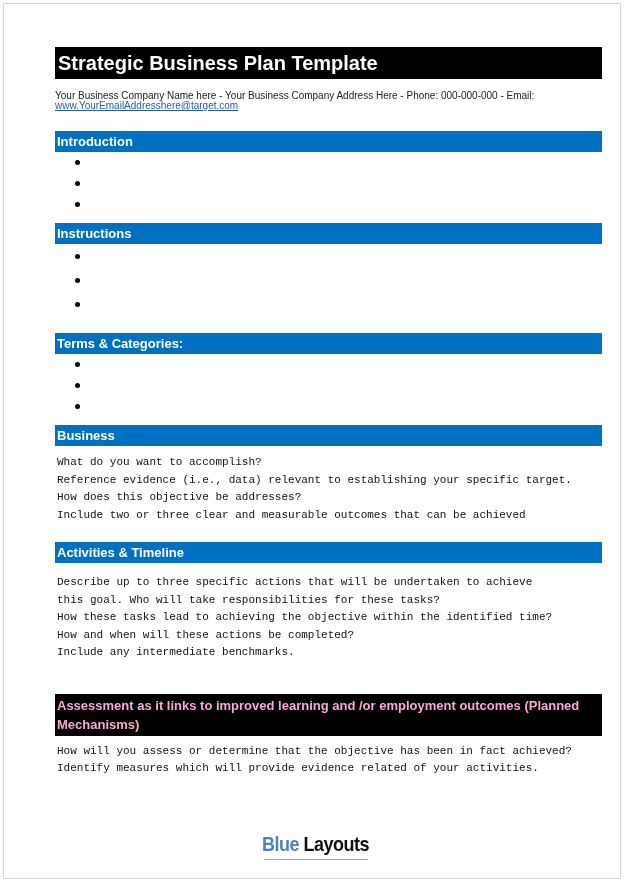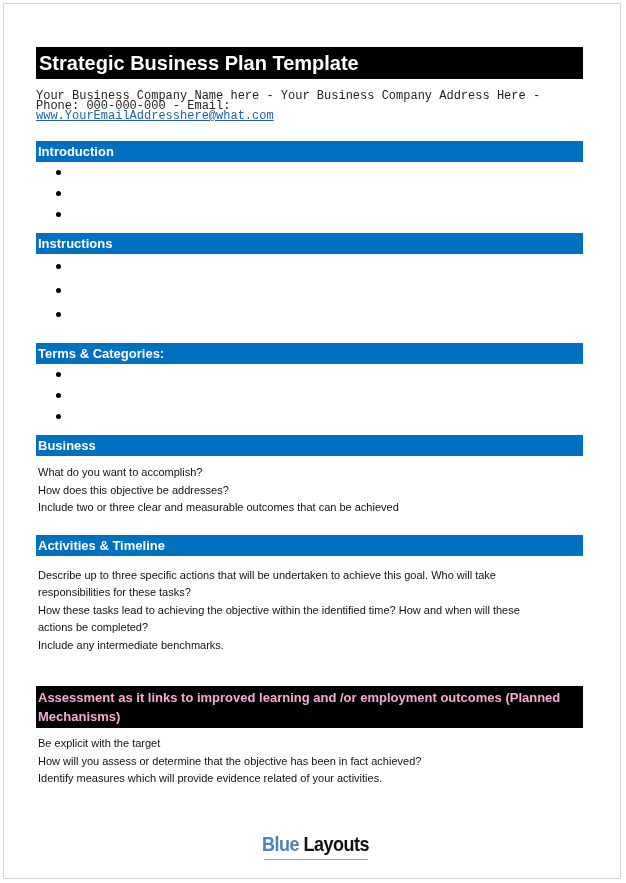--- a/index.html
+++ b/index.html
@@ -1,48 +1,48 @@
 <!DOCTYPE html>
 <html><head>
   <meta charset="utf-8">
   <style>
     html, body { margin: 0; padding: 0; background: #ffffff; }
     body { width: 626px; height: 883px; position: relative; overflow: hidden; }
     .page {
       position: absolute; left: 3px; top: 3px; width: 618px; height: 876px;
       border: 1px solid #d4d4d4; box-sizing: border-box; background: #fff;
     }
-    .content { position: absolute; left: 32px; top: 43px; width: 547px; }
+    .content { position: absolute; left: 51px; top: 43px; width: 547px; }
     .title-bar {
       background: #000; color: #fff; height: 32px; line-height: 32px;
       font-family: "Liberation Sans", sans-serif; font-weight: bold; font-size: 20px;
       padding-left: 3px; box-sizing: border-box;
     }
     .contact {
-      font-family: Liberation Mono, monospace; font-size: 12px; color: #222;
+      font-family: Liberation Sans, sans-serif; font-size: 10px; color: #222;
       margin-top: 12px; line-height: 10px;
     }
     .contact a { color: #1f5fb0; text-decoration: underline; }
     .sec-bar {
       background: #0070c0; color: #fff; height: 21px; line-height: 21px;
       font-family: "Liberation Sans", sans-serif; font-weight: bold; font-size: 13px;
       padding-left: 2px; box-sizing: border-box;
     }
     .black-bar {
       background: #000; color: #f9a8d4; line-height: 19px; padding: 2px 2px;
       font-family: "Liberation Sans", sans-serif; font-weight: bold; font-size: 13px;
     }
     ul.bullets { list-style: none; margin: 0; padding: 0; }
     ul.bullets li { position: relative; height: 21px; }
     ul.bullets li::before {
       content: ""; position: absolute; left: 20px; top: 8px; width: 5px; height: 5px;
       border-radius: 50%; background: #000;
     }
     .para {
-      font-family: Liberation Sans, sans-serif; font-size: 11px; color: #111;
+      font-family: Liberation Mono, monospace; font-size: 11px; color: #111;
       line-height: 17.5px; margin: 0 0 0 2px;
     }
     .logo {
       position: absolute; left: 258px; top: 831px; width: 110px; height: 26px;
       font-family: "Liberation Sans", sans-serif; font-weight: bold; font-size: 18px;
       letter-spacing: -0.5px; transform: scaleY(1.15);
     }
     .logo .blue { color: #4f81bd; }
     .logo .dark { color: #111; }
     .logo-line {
@@ -52,21 +52,21 @@
 </head>
 <body>
 
 <div class="page">
   <div class="content">
 
     <div class="title-bar">Strategic Business Plan Template</div>
 
     <div class="contact">
       <span>Your Business Company Name here - Your Business Company Address Here - Phone: 000-000-000 - Email:</span><br>
-      <a>www.YourEmailAddresshere@what.com</a>
+      <a>www.YourEmailAddresshere@target.com</a>
     </div>
 
     <div style="margin-top:20px" class="sec-bar">Introduction</div>
     <ul class="bullets" style="margin-top:0">
       <li></li>
       <li></li>
       <li></li>
     </ul>
 
     <div style="margin-top:8px" class="sec-bar">Instructions</div>
@@ -79,34 +79,34 @@
     <div style="margin-top:15px" class="sec-bar">Terms &amp; Categories:</div>
     <ul class="bullets">
       <li></li>
       <li></li>
       <li></li>
     </ul>
 
     <div style="margin-top:8px" class="sec-bar">Business</div>
     <div style="margin-top:8px">
       <p class="para">What do you want to accomplish?</p>
+      <p class="para">Reference evidence (i.e., data) relevant to establishing your specific target.</p>
       <p class="para">How does this objective be addresses?</p>
       <p class="para">Include two or three clear and measurable outcomes that can be achieved</p>
     </div>
 
     <div style="margin-top:18px" class="sec-bar">Activities &amp; Timeline</div>
     <div style="margin-top:11px; width:500px">
       <p class="para">Describe up to three specific actions that will be undertaken to achieve this goal. Who will take responsibilities for these tasks?</p>
       <p class="para">How these tasks lead to achieving the objective within the identified time? How and when will these actions be completed?</p>
       <p class="para">Include any intermediate benchmarks.</p>
     </div>
 
     <div style="margin-top:32px" class="black-bar">Assessment as it links to improved learning and /or employment outcomes (Planned Mechanisms)</div>
     <div style="margin-top:7px">
-      <p class="para">Be explicit with the target</p>
       <p class="para">How will you assess or determine that the objective has been in fact achieved?</p>
       <p class="para">Identify measures which will provide evidence related of your activities.</p>
     </div>
   </div>
 
   <div class="logo">
     <span class="blue">Blue</span>
     <span class="dark">Layouts</span>
   </div>
   <div class="logo-line"></div>

